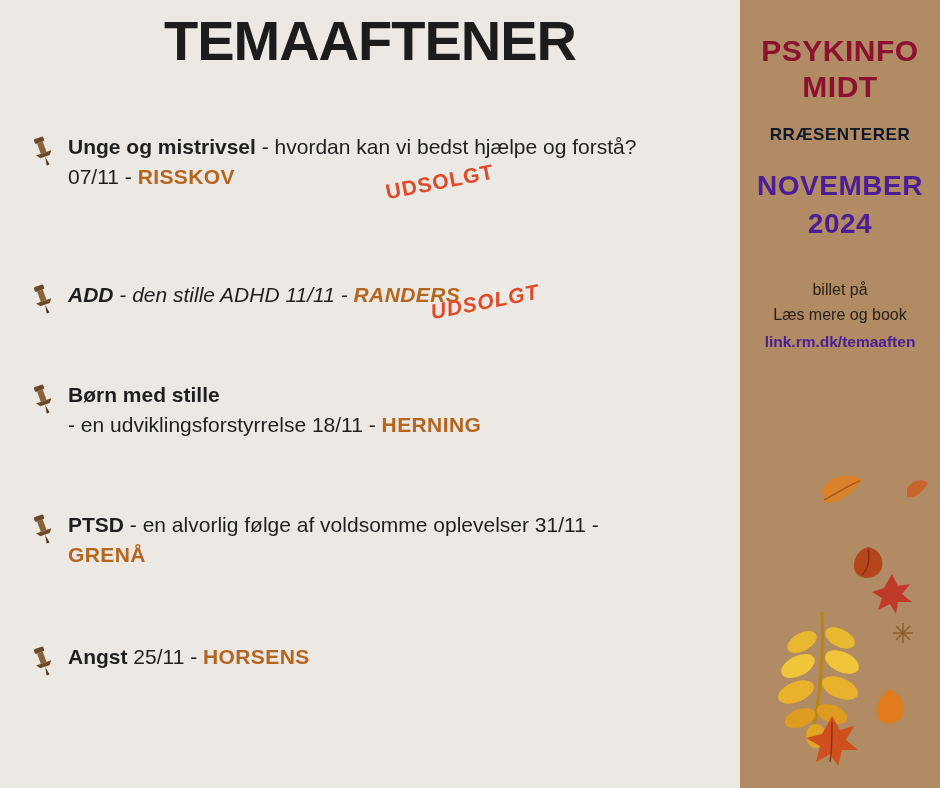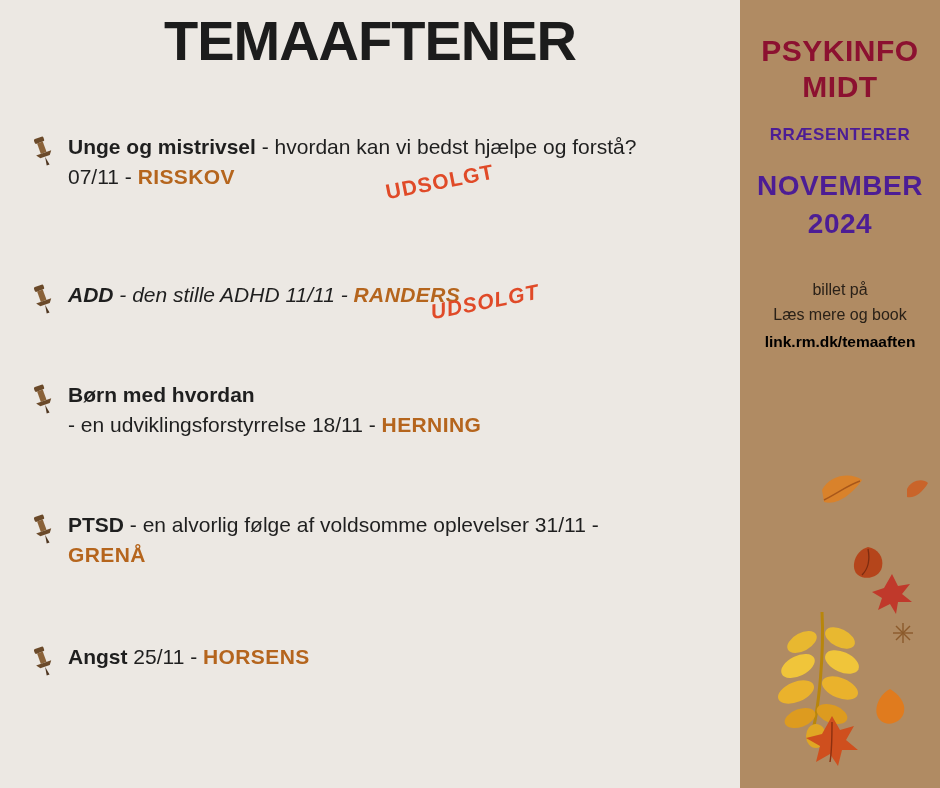--- a/index.html
+++ b/index.html
@@ -127,42 +127,42 @@
     line-height: 36px;
     color: #8c1130;
     letter-spacing: 0.5px;
   }
   .presents {
     margin-top: 20px;
     font-family: "Liberation Sans", sans-serif;
     font-weight: bold;
     font-size: 17px;
     letter-spacing: 0.6px;
-    color: #4c1d95;
+    color: #0f172a;
   }
   .month {
     margin-top: 22px;
     font-family: "Liberation Sans", sans-serif;
     font-weight: bold;
     font-size: 28px;
     line-height: 38px;
     color: #4c1d95;
     letter-spacing: 0.5px;
   }
   .booking {
     margin-top: 34px;
     font-family: "Liberation Sans", sans-serif;
     font-size: 16px;
     line-height: 25px;
     color: #2a2118;
   }
   .booking-link {
     display: block;
     margin-top: 2px;
-    color: #000000;
+    color: #4c1d95;
     font-weight: bold;
     font-size: 15.5px;
     text-decoration: none;
   }
 
   
   .leaf {
     position: absolute;
     pointer-events: none;
   }
@@ -217,21 +217,21 @@
           <svg viewBox="0 0 34 34" width="34" height="34" aria-hidden="true">
             <g transform="rotate(-20 17 17)">
               <rect x="12" y="3" width="10" height="5" rx="1.5" fill="#6b4a2a"></rect>
               <rect x="14" y="8" width="6" height="11" fill="#8a6239"></rect>
               <path d="M9 19 h16 l-3 4 h-10 z" fill="#6b4a2a"></path>
               <path d="M17 23 l1.5 9 l-3 0 z" fill="#4e3620"></path>
             </g>
           </svg>
         </span>
         <span class="event-text">
-          <span class="b">Børn med hvordan</span><br><span> - en udviklingsforstyrrelse 18/11 - </span><span class="city">HERNING</span>
+          <span class="b">Børn med stille</span><br><span> - en udviklingsforstyrrelse 18/11 - </span><span class="city">HERNING</span>
         </span>
         <span class="sold-out"></span>
       </div>
 
       <div class="event" id="ev3">
         <span class="pin-icon">
           <svg viewBox="0 0 34 34" width="34" height="34" aria-hidden="true">
             <g transform="rotate(-20 17 17)">
               <rect x="12" y="3" width="10" height="5" rx="1.5" fill="#6b4a2a"></rect>
               <rect x="14" y="8" width="6" height="11" fill="#8a6239"></rect>

